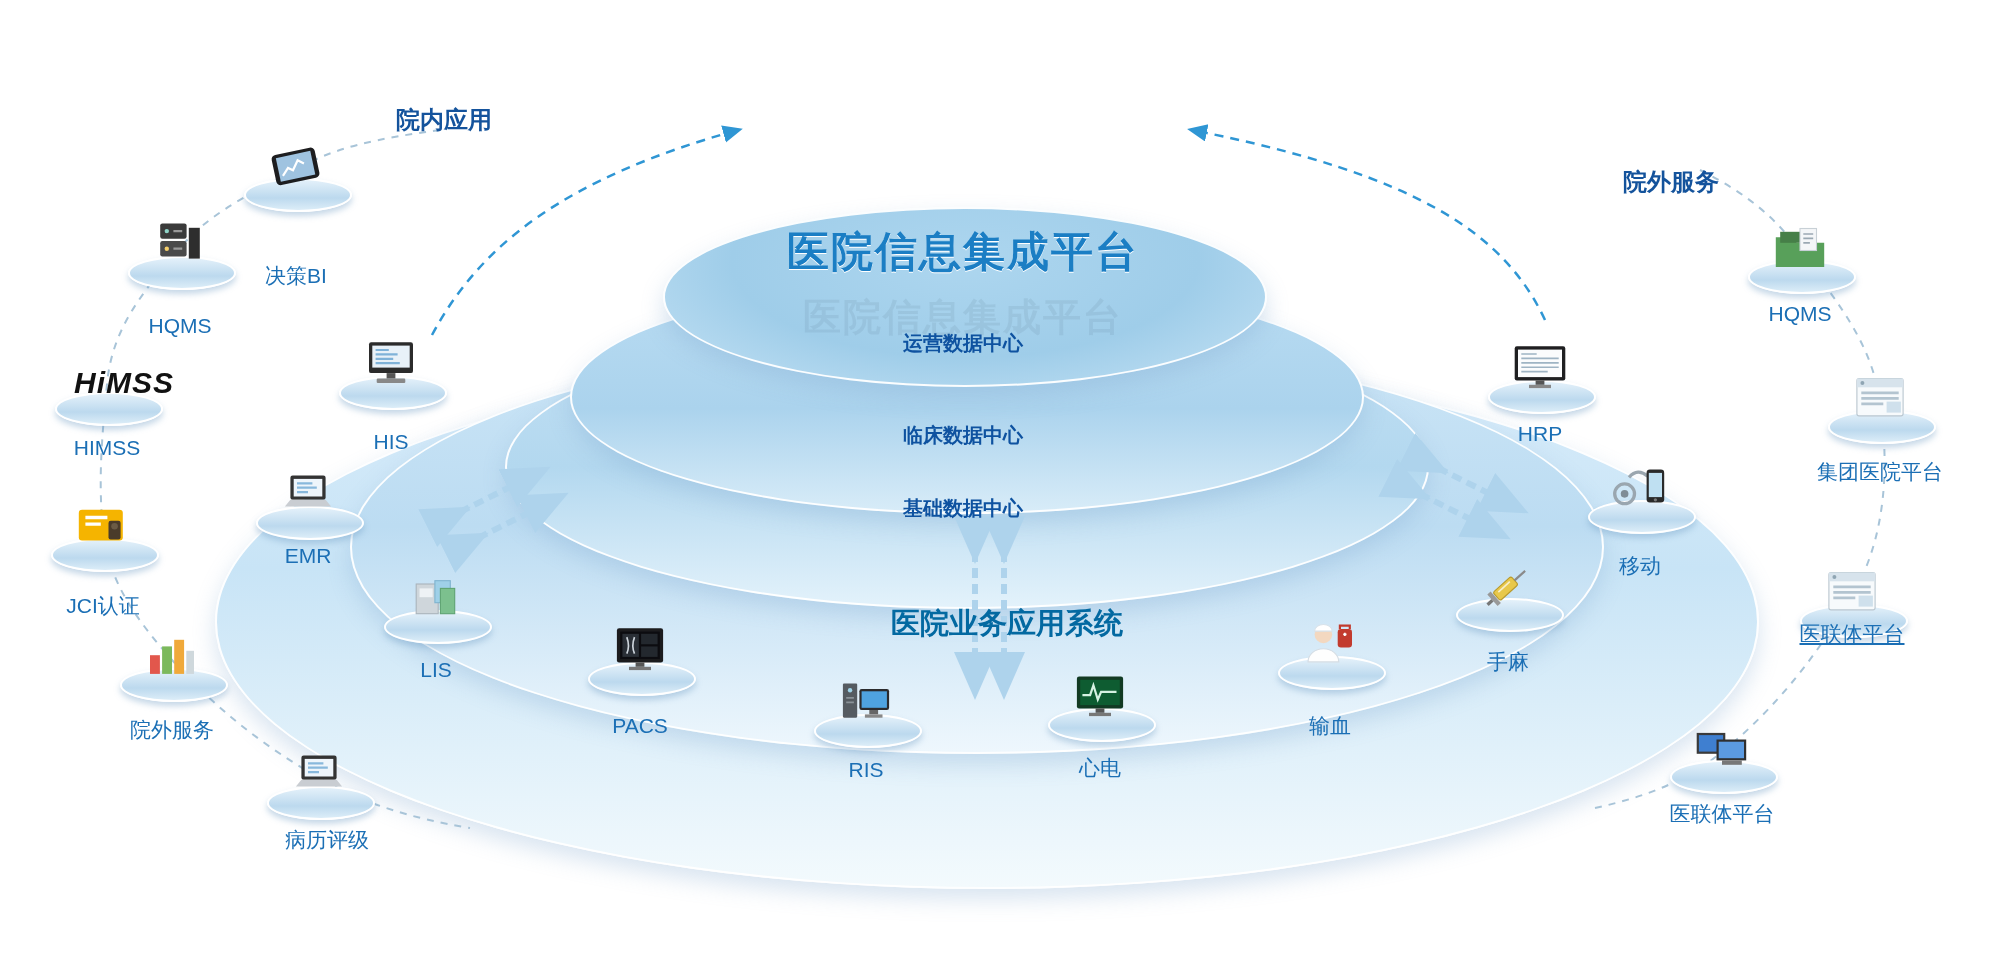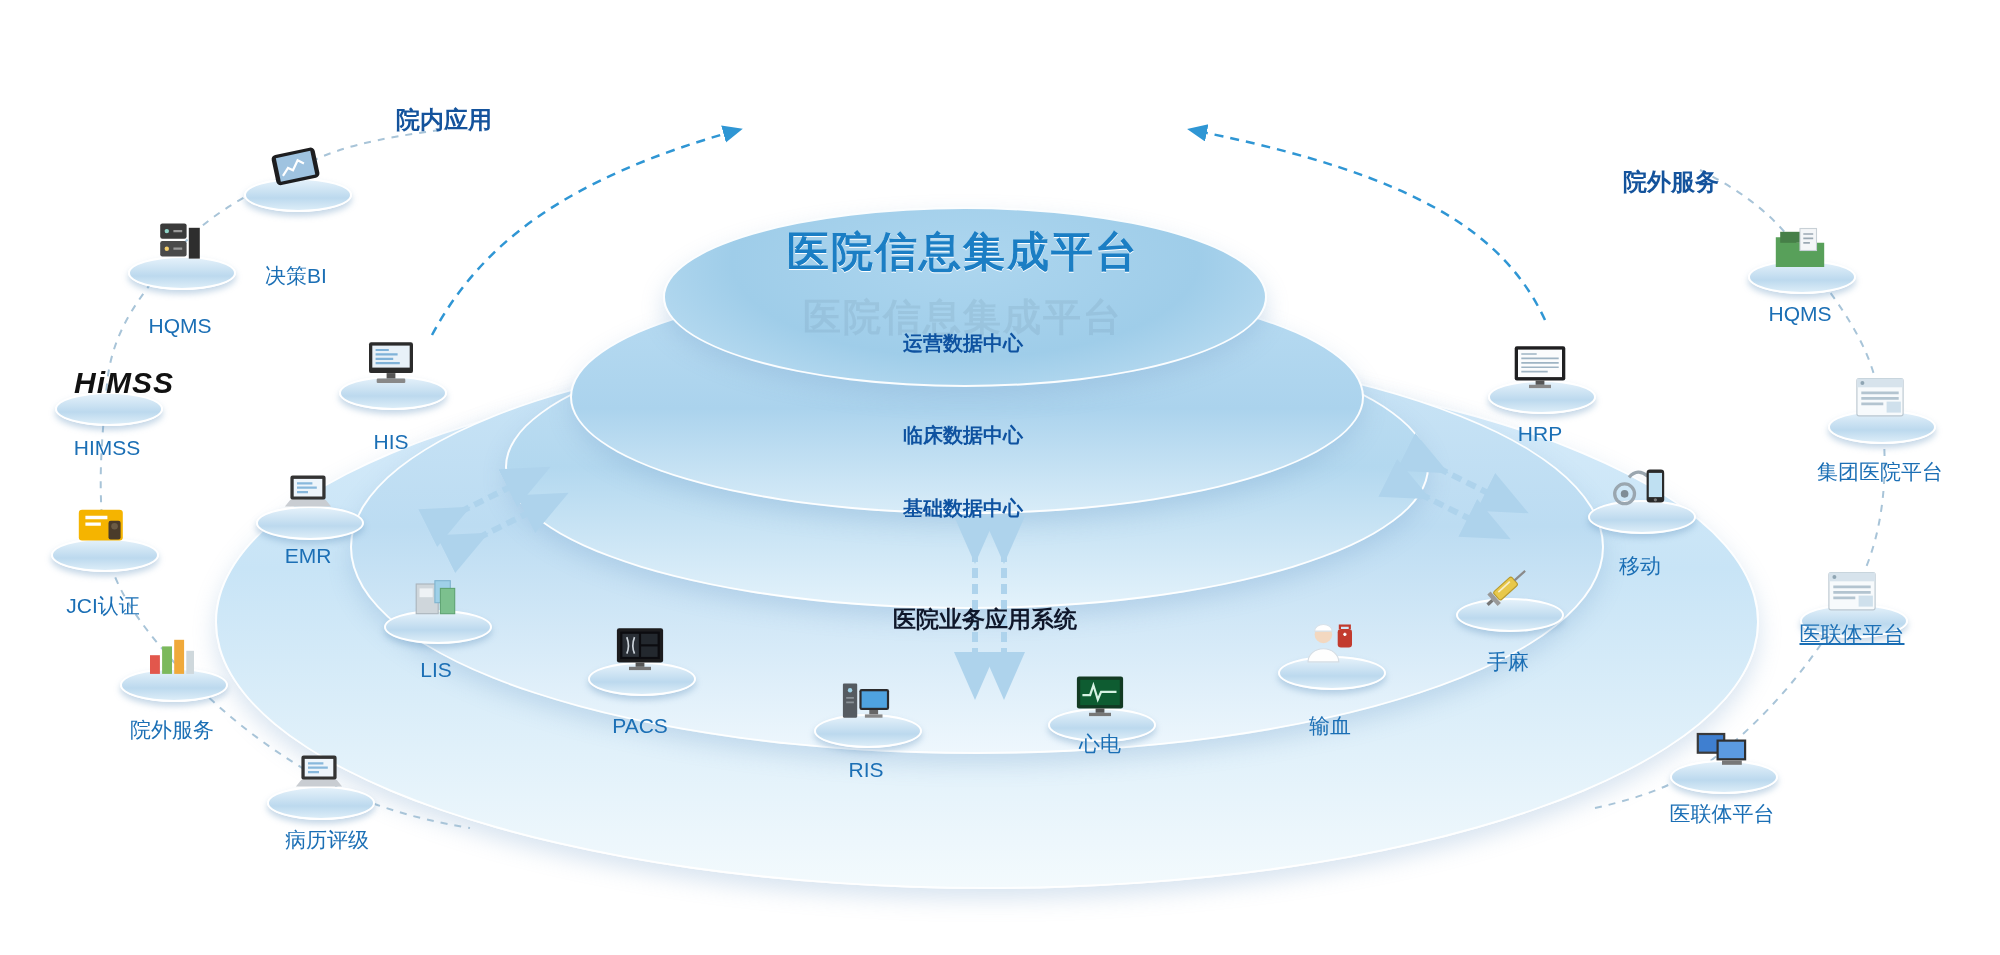--- a/index.html
+++ b/index.html
@@ -23,21 +23,21 @@
   
   .ptxt{position:absolute;z-index:8;transform:translateX(-50%);white-space:nowrap;}
   .center-title{left:963px;top:224px;font-size:42px;font-weight:bold;color:#1b7ec4;
                 letter-spacing:2px;text-shadow:0 1px 0 #fff;}
   .ghost{left:963px;top:292px;font-size:38px;font-weight:bold;color:#5a7a90;opacity:.13;
          letter-spacing:2px;}
   .tier{font-size:20px;font-weight:bold;color:#0e52a0;}
   .t0{left:963px;top:330px;}
   .t1{left:963px;top:422px;}
   .t2{left:963px;top:495px;}
-  .base-label{left:985px;top:604px;font-size:23px;font-weight:bold;color:#0f172a;}
+  .base-label{left:1007px;top:604px;font-size:29px;font-weight:bold;color:#0369a1;}
   
   .hdr{position:absolute;z-index:9;transform:translateX(-50%);white-space:nowrap;
        font-weight:bold;color:#0d4a8f;}
   .hdr-left{left:444px;top:104px;font-size:24px;color:#14539c;}
   .hdr-top{left:963px;top:110px;font-size:24px;color:#0d4384;}
   .hdr-right{left:1671px;top:166px;font-size:24px;color:#14539c;}
   
   .node{position:absolute;z-index:7;}
   .pedestal{position:absolute;width:104px;height:30px;border-radius:50%;
             background:linear-gradient(180deg,#e4f1fa 0%,#bcd9ee 60%,#dcedf8 100%);
@@ -241,21 +241,21 @@
         <div class="pedestal" style="left: 1048px; top: 708px;"></div>
         <div class="nicon" style="left: 1067px; top: 672px;"><svg width="66" height="53" viewBox="0 0 60 48">
             <g>
               <rect x="9" y="4" width="42" height="29" rx="2" fill="#123a23"></rect>
               <rect x="12" y="7" width="36" height="23" fill="#0e5c31"></rect>
               <path d="M14 21 h7 l3 -9 4 13 3 -7 h14" stroke="#d6f2e2" stroke-width="2" fill="none"></path>
               <rect x="26" y="33" width="8" height="4" fill="#555"></rect>
               <rect x="20" y="37" width="20" height="3" fill="#777"></rect>
             </g>
           </svg></div>
-        <div class="nlabel" style="left: 1100px; top: 730px;">心电</div>
+        <div class="nlabel" style="left: 1100px; top: 754px;">心电</div>
       </div>
       <div class="node">
         <div class="pedestal" style="left: 1278px; top: 656px;"></div>
         <div class="nicon" style="left: 1297px; top: 620px;"><svg width="66" height="53" viewBox="0 0 60 48">
             <g>
               <circle cx="24" cy="13" r="8" fill="#f3d8c0"></circle>
               <path d="M16 10 a8 6 0 0 1 16 0 z" fill="#fff" stroke="#d8e2ea"></path>
               <path d="M10 38 a14 12 0 0 1 28 0 z" fill="#fefefe" stroke="#d5dde4"></path>
               <rect x="37" y="8" width="13" height="17" rx="3" fill="#c23b2e"></rect>
               <path d="M39 8 v-3 h9 v3" stroke="#c23b2e" stroke-width="2" fill="none"></path>

